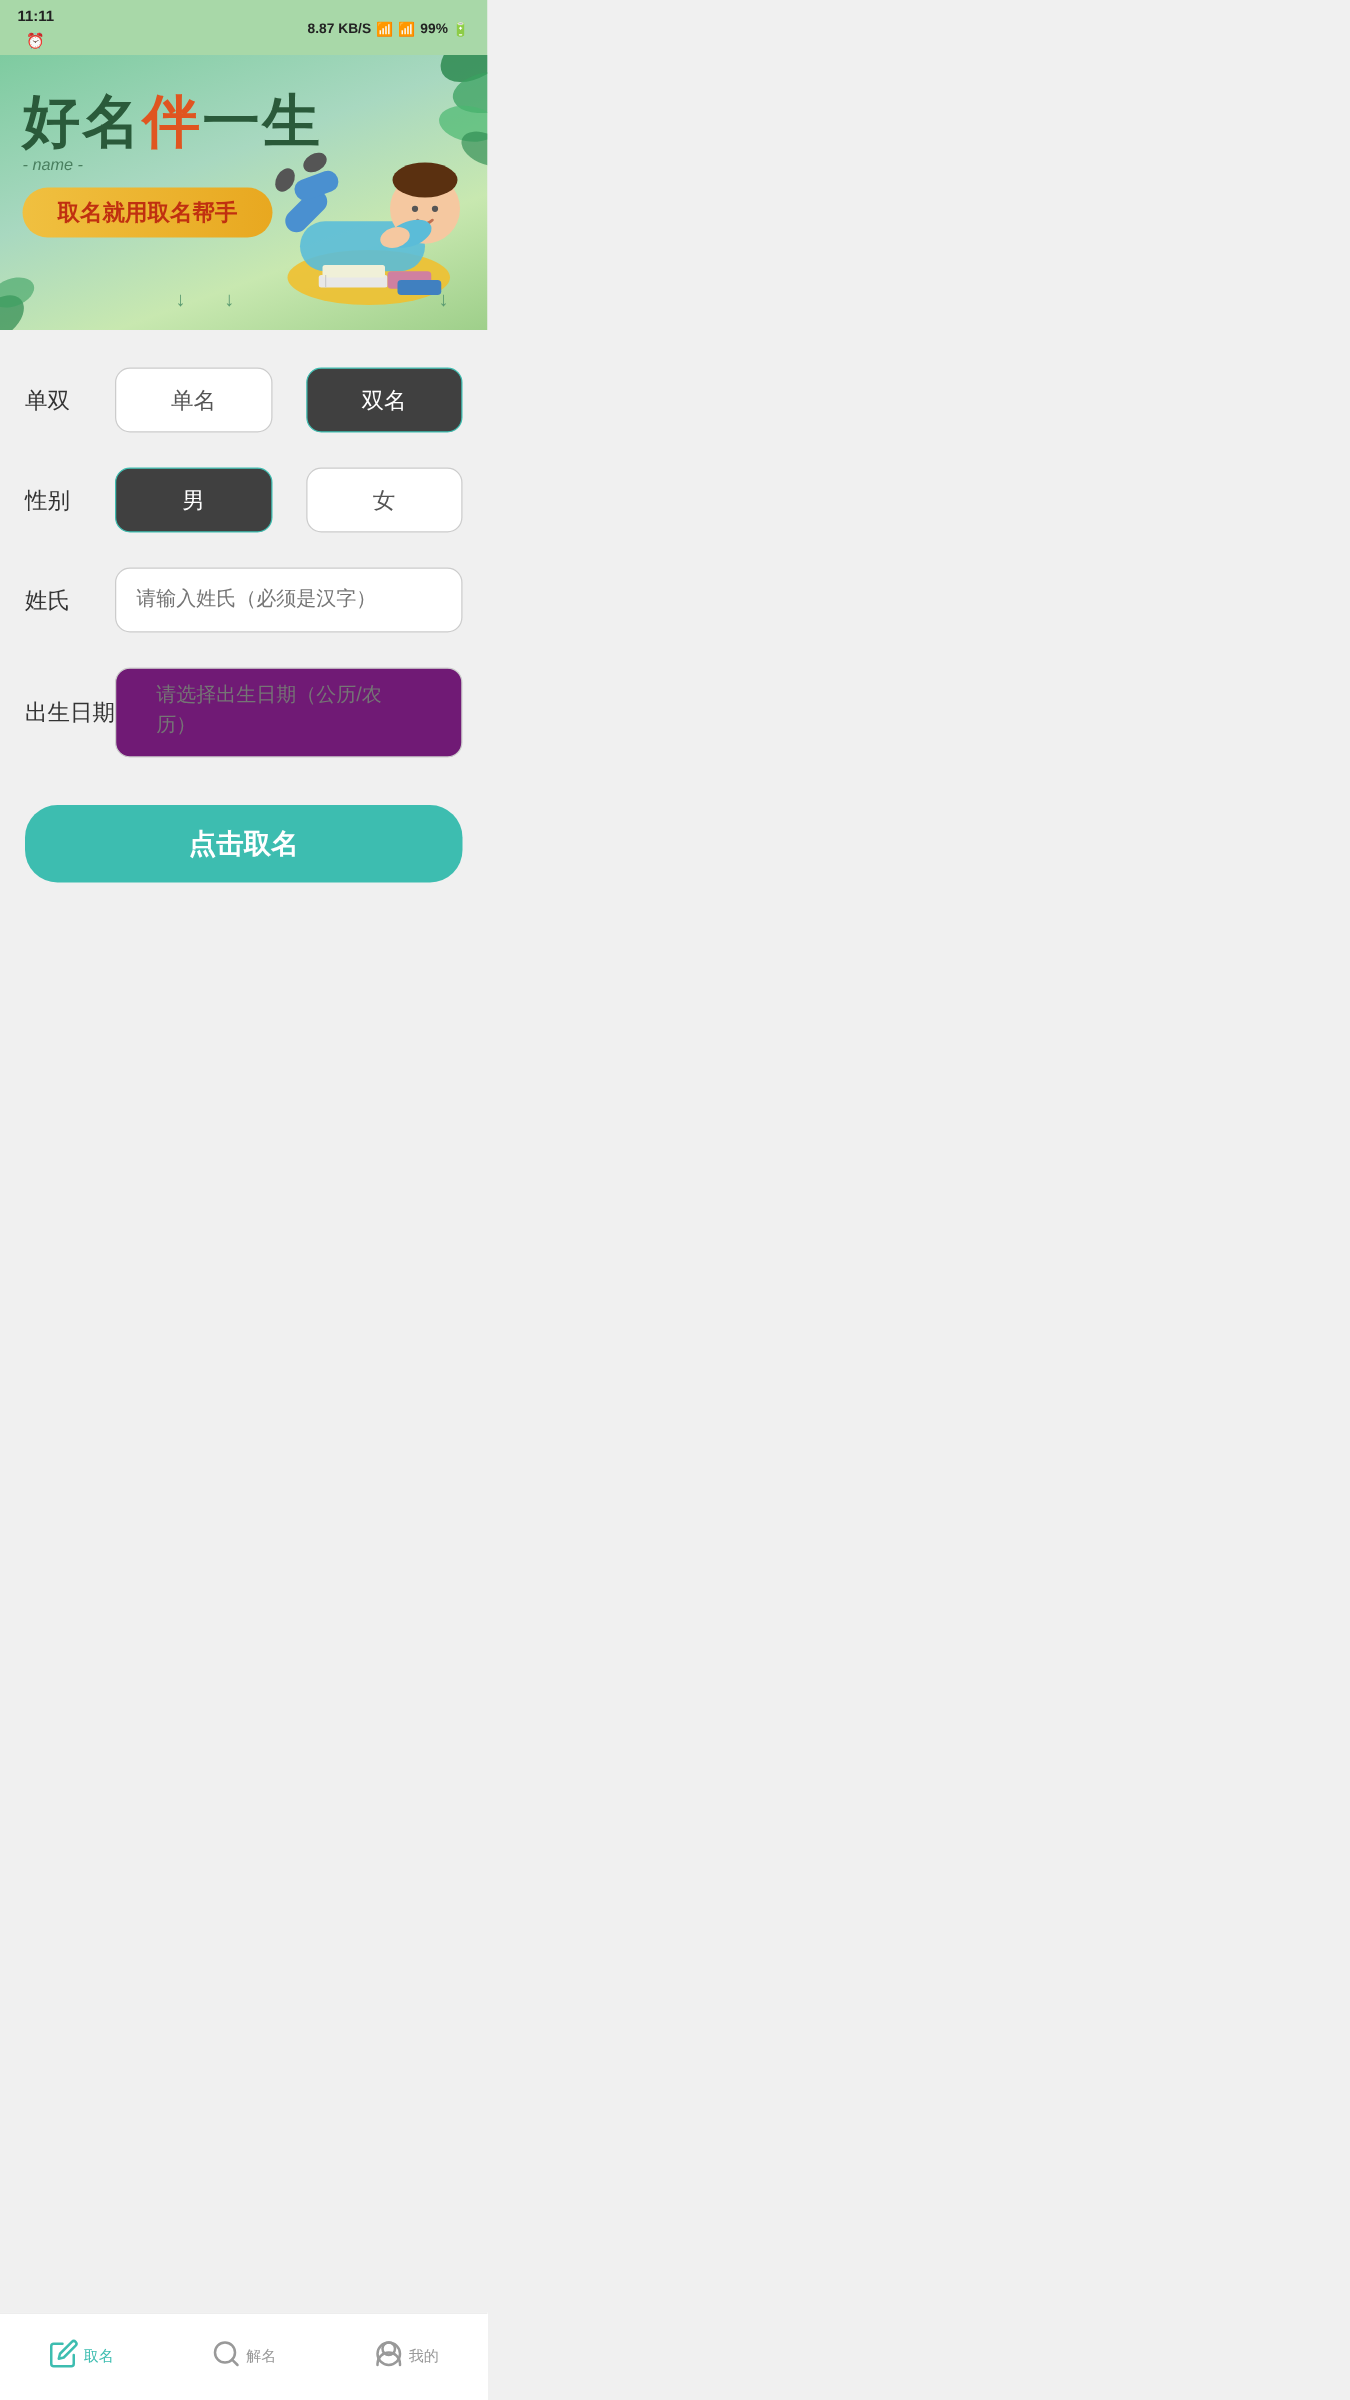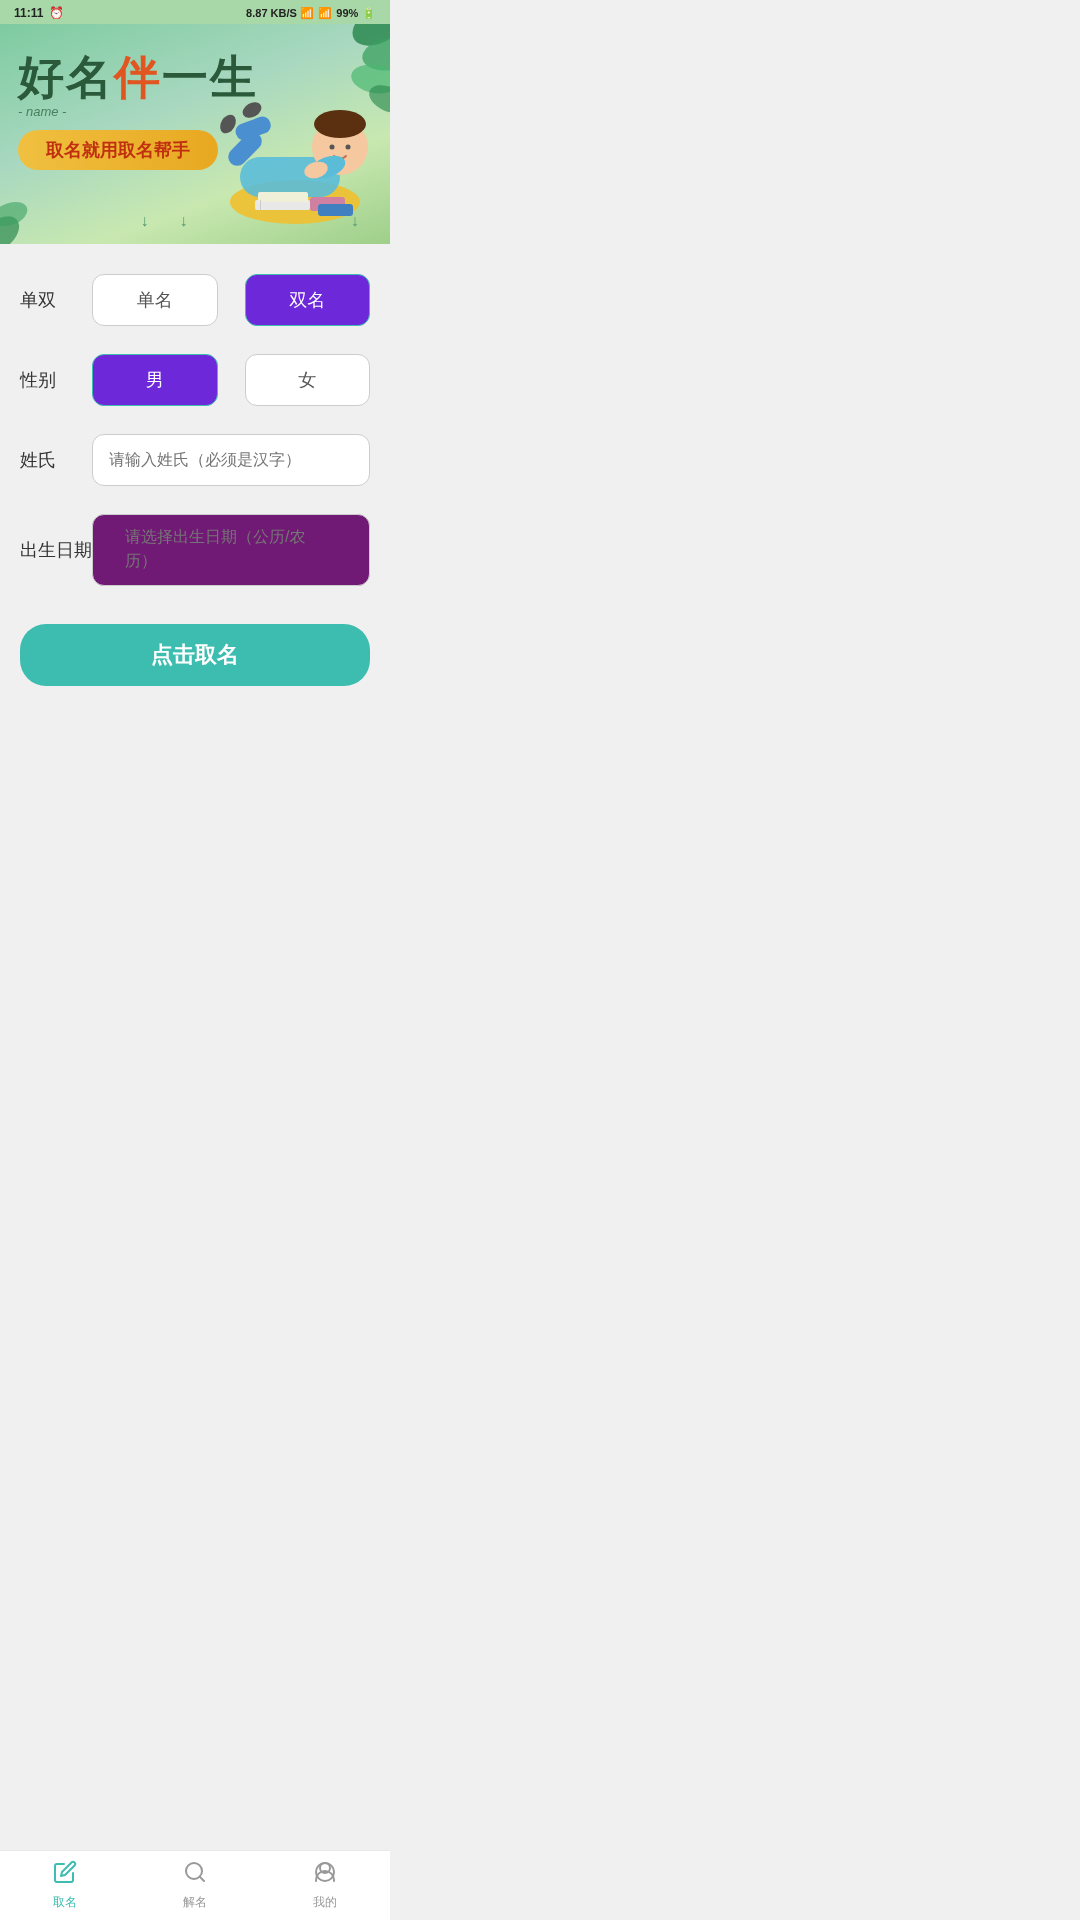--- a/index.html
+++ b/index.html
@@ -18,21 +18,21 @@
     .status-bar {
       display: flex;
       justify-content: space-between;
       align-items: center;
       padding: 6px 14px 4px;
       background: #a8d8a8;
       font-size: 12px;
       font-weight: 600;
       color: #222;
     }
-    .status-left { display: flex; align-items: center; gap: 6px; }
+    .status-left { display: flex; align-items: center; gap: 6px; flex-direction: column; }
     .status-right { display: flex; align-items: center; gap: 4px; font-size: 11px; }
 
     
     .banner {
       width: 100%;
       height: 220px;
       background: linear-gradient(160deg, #7ecba0 0%, #a8d8c0 40%, #c8e8b0 70%, #9ecf8a 100%);
       position: relative;
       overflow: hidden;
     }
@@ -106,21 +106,21 @@
       border-radius: 12px;
       border: 1.5px solid #ccc;
       background: #fff;
       font-size: 18px;
       color: #555;
       cursor: pointer;
       font-family: inherit;
     }
 
     .toggle-btn.active {
-      background: #6d28d9;
+      background: #404040;
       border-color: #3dbdb0;
       color: #fff;
     }
 
     .text-input {
       flex: 1;
       height: 52px;
       border-radius: 12px;
       border: 1.5px solid #ccc;
       background: #fff;
@@ -167,21 +167,21 @@
       width: 390px;
       height: 70px;
       background: #fff;
       display: flex;
       border-top: 1px solid #e8e8e8;
     }
 
     .nav-item {
       flex: 1;
       display: flex;
-      flex-direction: column;
+      flex-direction: row;
       align-items: center;
       justify-content: center;
       gap: 4px;
       cursor: pointer;
     }
 
     .nav-icon {
       font-size: 22px;
     }
 

